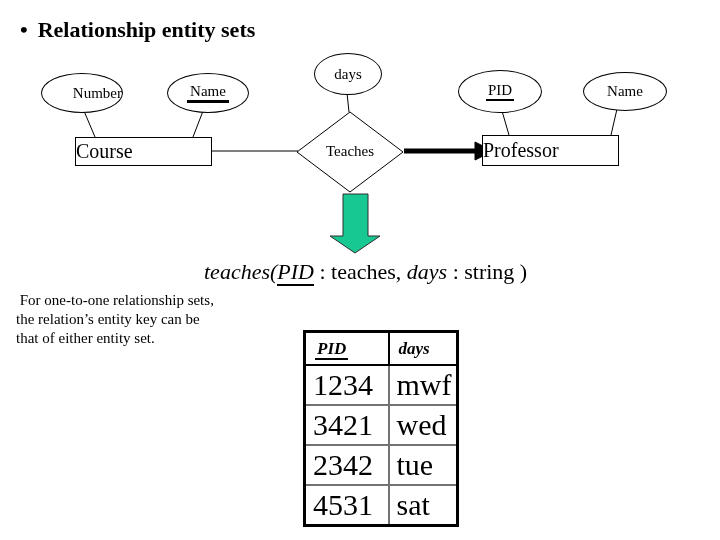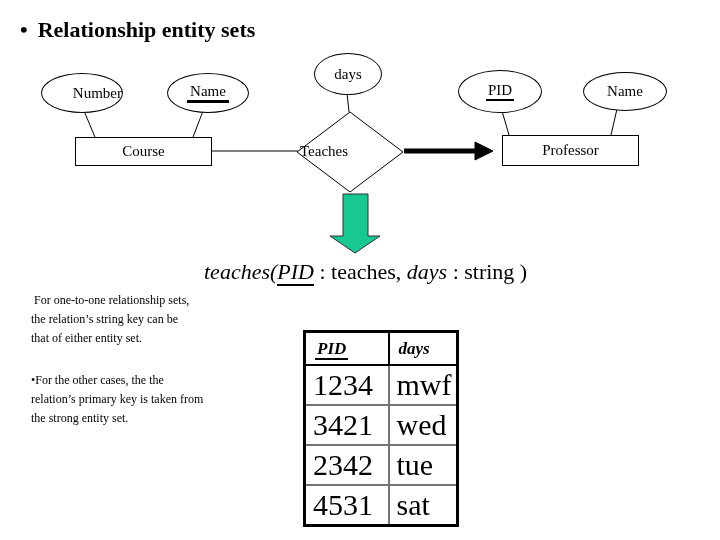--- a/index.html
+++ b/index.html
@@ -7,31 +7,31 @@
          font-family:"Liberation Serif", serif;color:#000;}
   
   .title{position:absolute;left:20px;top:17px;font-size:22px;font-weight:bold;
          display:flex;align-items:baseline;gap:10px;}
   
   .wires{position:absolute;left:0;top:0;width:720px;height:540px;}
   
   .ellipse{position:absolute;border:1px solid #000;border-radius:50%;background:#fff;
            display:flex;align-items:center;justify-content:center;font-size:15px;}
   .entity{position:absolute;border:1px solid #000;background:#fff;
-          display:flex;align-items:center;justify-content:center;font-size:15px;}
-  .diamond-label{position:absolute;left:300px;top:143px;width:100px;text-align:left;
+          display:flex;align-items:center;justify-content:flex-start;font-size:20px;}
+  .diamond-label{position:absolute;left:300px;top:143px;width:100px;text-align:center;
                  font-size:15px;}
   .u2{border-bottom:2px solid #000;padding:0 2px;}
   .u3{border-bottom:3px solid #000;padding:0 3px;}
   
   .formula{position:absolute;left:204px;top:259px;font-size:22px;white-space:pre;}
   .formula .it{font-style:italic;}
   .formula .pid{font-style:italic;border-bottom:2px solid #000;}
   
-  .notes{position:absolute;left:16px;top:291px;width:280px;font-size:12px;line-height:19px;margin-left:15px;}
+  .notes{position:absolute;left:16px;top:291px;width:280px;font-size:15px;line-height:19px;}
   .notes .para{margin:0 0 23px 0;}
   .note-line{white-space:pre;}
   
   .reltable{position:absolute;left:303px;top:330px;border-collapse:collapse;
             table-layout:fixed;background:#fff;border:3px solid #000;}
   .reltable col.c1{width:84px;}
   .reltable col.c2{width:69px;}
   .reltable th{border:2px solid #000;height:27px;font-size:17px;font-weight:bold;
                font-style:italic;text-align:left;padding:2px 0 2px 9px;}
   .reltable td{border:2px solid #737373;height:38px;font-size:30px;line-height:1;
@@ -72,38 +72,33 @@
   <div class="ellipse" style="left:458px;top:70px;width:82px;height:41px;">
     <span class="u2">PID</span>
   </div>
   <div class="ellipse" style="left:583px;top:72px;width:82px;height:37px;">
     <span>Name</span>
   </div>
 
   <div class="entity" style="left:75px;top:137px;width:135px;height:27px;">
     <span>Course</span>
   </div>
-  <div class="entity" style="left:502px;top:135px;width:135px;height:29px;">
+  <div class="entity" style="left:482px;top:135px;width:135px;height:29px;">
     <span>Professor</span>
   </div>
 
   <div class="diamond-label">Teaches</div>
 
   <div class="formula"><span class="it">teaches(</span><span class="pid">PID</span><span> : teaches, </span><span class="it">days</span><span> : string )</span></div>
 
   <div class="notes">
     <div class="para">
       <div class="note-line"> For one-to-one relationship sets,</div>
-      <div class="note-line">the relation’s string key can be</div>
+      <div class="note-line">the relation’s entity key can be</div>
       <div class="note-line">that of either entity set.</div>
-    </div>
-    <div class="para">
-      <div class="note-line">•For the other cases, the the</div>
-      <div class="note-line">relation’s primary key is taken from</div>
-      <div class="note-line">the strong entity set.</div>
     </div>
   </div>
 
   <table class="reltable">
     <colgroup>
         <col class="c1">
         <col class="c2">
       </colgroup>
     <thead>
       <tr>

